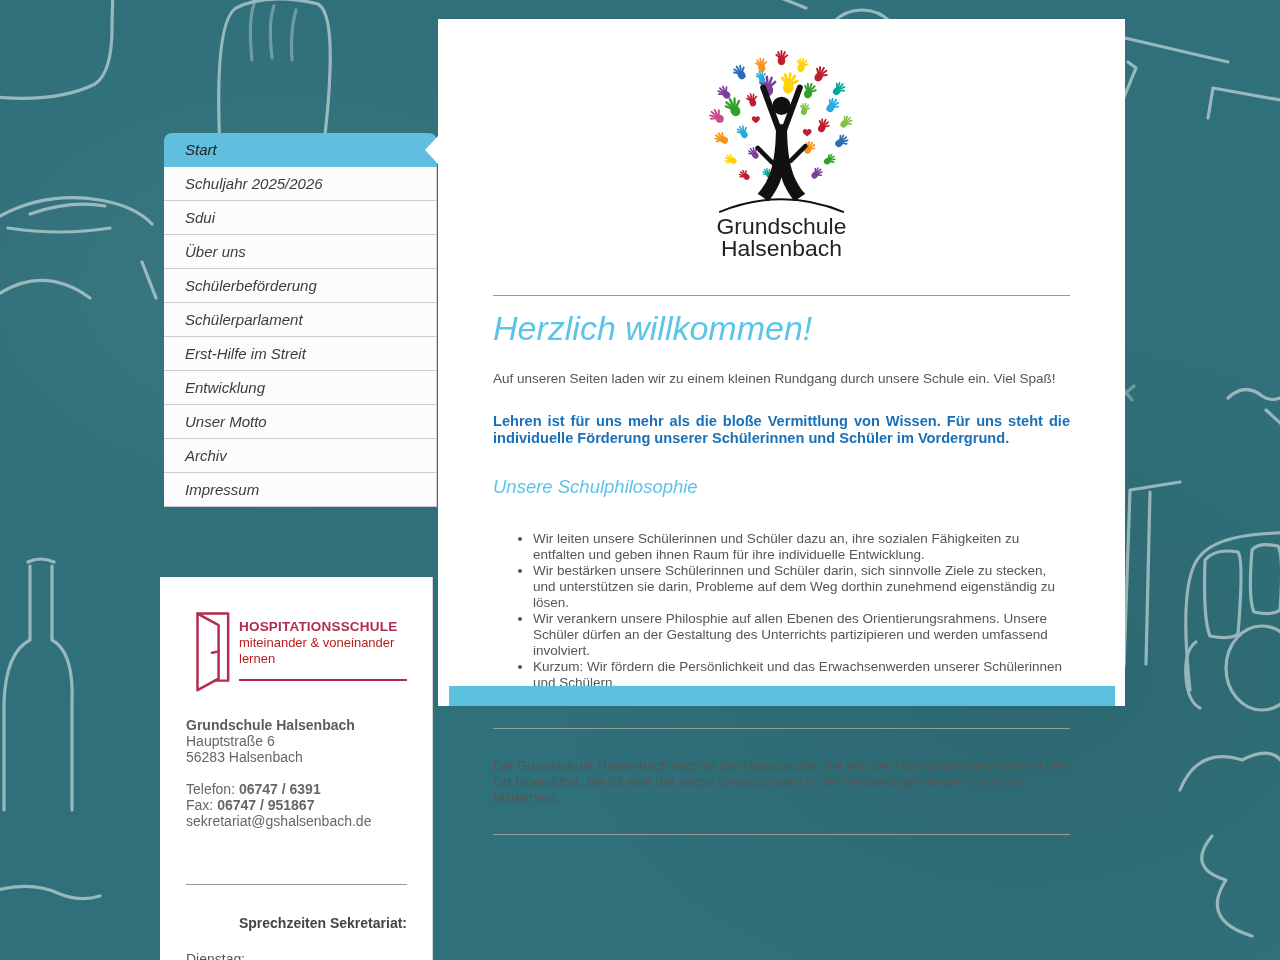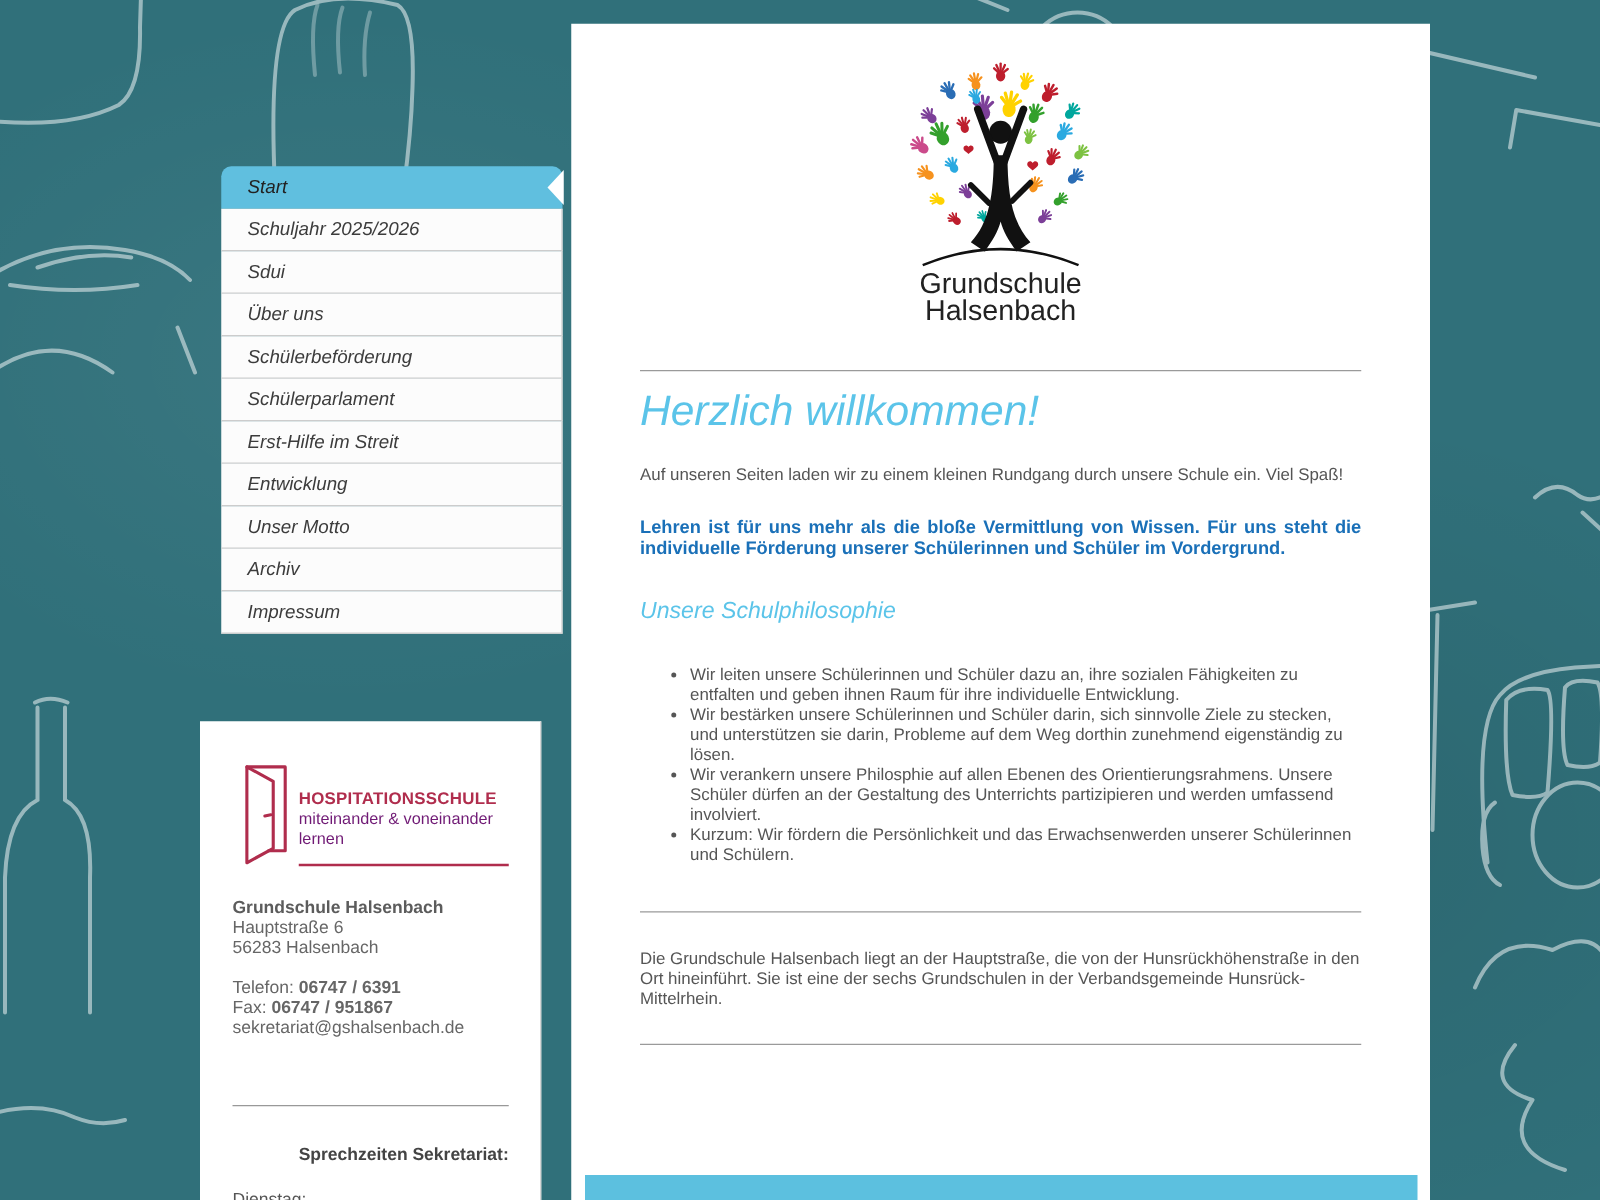--- a/index.html
+++ b/index.html
@@ -8,21 +8,21 @@
     font-family:"Liberation Sans", sans-serif;
     background:
       radial-gradient(ellipse 600px 400px at 22% 30%, rgba(255,255,255,0.05), transparent 70%),
       radial-gradient(ellipse 700px 500px at 80% 70%, rgba(0,0,0,0.08), transparent 70%),
       var(--background-teal, #30707a);
   }
   #chalk{position:absolute;left:0;top:0;z-index:0;pointer-events:none;}
 
   
   #content-panel{
-    position:absolute;left:457px;top:19px;width:687px;height:941px;
+    position:absolute;left:438px;top:19px;width:687px;height:687px;
     background:#ffffff;z-index:1;
   }
   .logo-wrap{text-align:center;padding-top:26px;}
   .inner{padding:0 55px;color:var(--body-text-gray,#555);}
   .inner hr{border:none;border-top:1px solid #9a9a9a;margin:0;}
   hr.hr1{margin-top:30px;}
   h1.welcome{
     font-style:italic;font-weight:normal;color:var(--heading-light-blue,#5bc4e9);
     font-size:34px;line-height:32px;margin:16px 0 0 0;
   }
@@ -40,21 +40,21 @@
   hr.hr2{margin-top:37px;}
   p.location{font-size:13.5px;line-height:16px;margin:29px 0 0 0;}
   hr.hr3{margin-top:28px;}
   .footer-bar{
     position:absolute;bottom:0;left:11px;right:10px;height:20px;
     background:var(--footer-blue,#5cc0df);
   }
 
   
   #menu{
-    position:absolute;left:165px;top:121px;width:273px;z-index:2;
+    position:absolute;left:152px;top:121px;width:273px;z-index:2;
     list-style:none;margin:0;padding:12px;
   }
   .menu-item{
     position:relative;height:33px;line-height:33px;padding-left:21px;
     background:#fcfcfc;border-bottom:1px solid #cccccc;border-right:1px solid #d5d5d5;
     font-style:italic;font-size:15px;color:#3c3c3c;cursor:pointer;box-sizing:content-box;
   }
   .menu-item:first-child{border-radius:8px 8px 0 0;}
   .menu-item.active{
     background:var(--active-menu-blue,#60bfdf);height:34px;line-height:34px;
@@ -65,24 +65,24 @@
     width:0;height:0;border-top:14px solid transparent;border-bottom:14px solid transparent;
     border-right:13px solid #ffffff;
   }
 
   
   #contact-box{
     position:absolute;left:160px;top:577px;width:273px;height:383px;z-index:2;
     background:#ffffff;box-sizing:border-box;padding:28px 25px 0 26px;
     border-right:1px solid #d5d5d5;color:#666;font-size:14px;line-height:16px;
   }
-  .hosp-logo{display:flex;gap:7px;align-items:flex-end;margin-bottom:24px;}
+  .hosp-logo{display:flex;gap:7px;align-items:center;margin-bottom:24px;}
   .hosp-text{border-bottom:2px solid var(--logo-red,#b02d4d);padding-bottom:12px;min-width:168px;}
   .hosp-title{color:var(--logo-red,#b02d4d);font-weight:bold;font-size:13.5px;letter-spacing:.2px;line-height:17px;}
-  .hosp-sub{color:#701a75;font-size:13px;line-height:16px;}
+  .hosp-sub{color:#b91c1c;font-size:13px;line-height:16px;}
   .addr-name{font-weight:bold;color:#5c5c5c;}
   .contact-block{margin-top:16px;}
   .side-hr{border:none;border-top:1px solid #999;margin:55px 0 0 0;}
   .hours-heading{font-weight:bold;color:#444;margin-top:30px;text-align:right;}
   .hours-day{margin-top:20px;color:#555;}
 </style>
 </head>
 <body>
 
 <svg id="chalk" width="1280" height="960" viewBox="0 0 1280 960" fill="none" stroke="#ffffff" stroke-width="3.2" stroke-linecap="round" stroke-linejoin="round" opacity="0.5">

